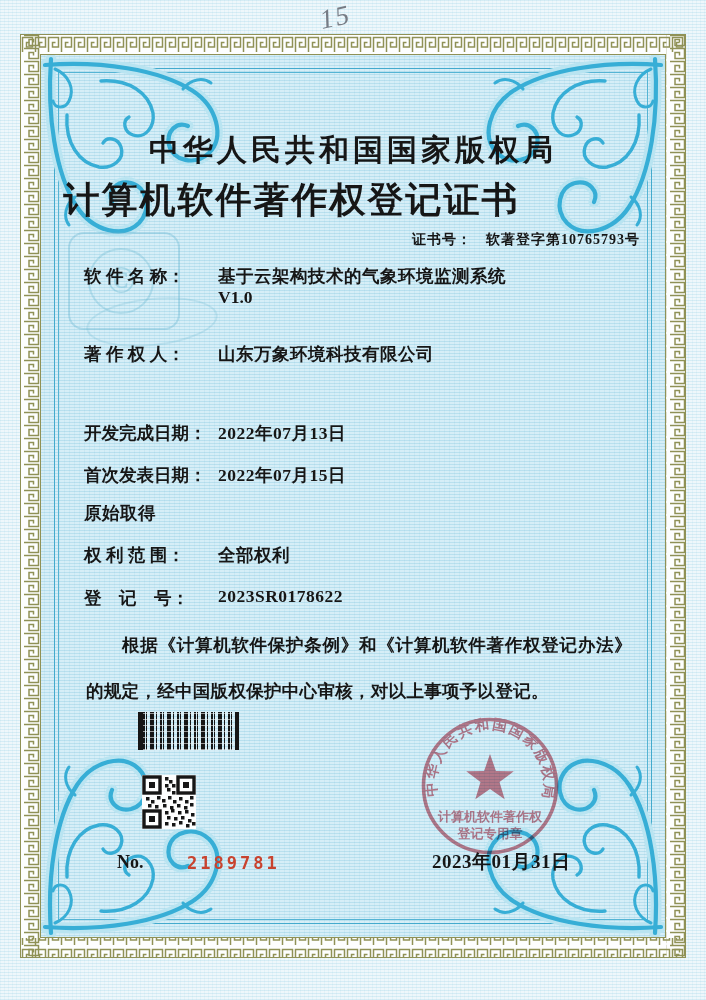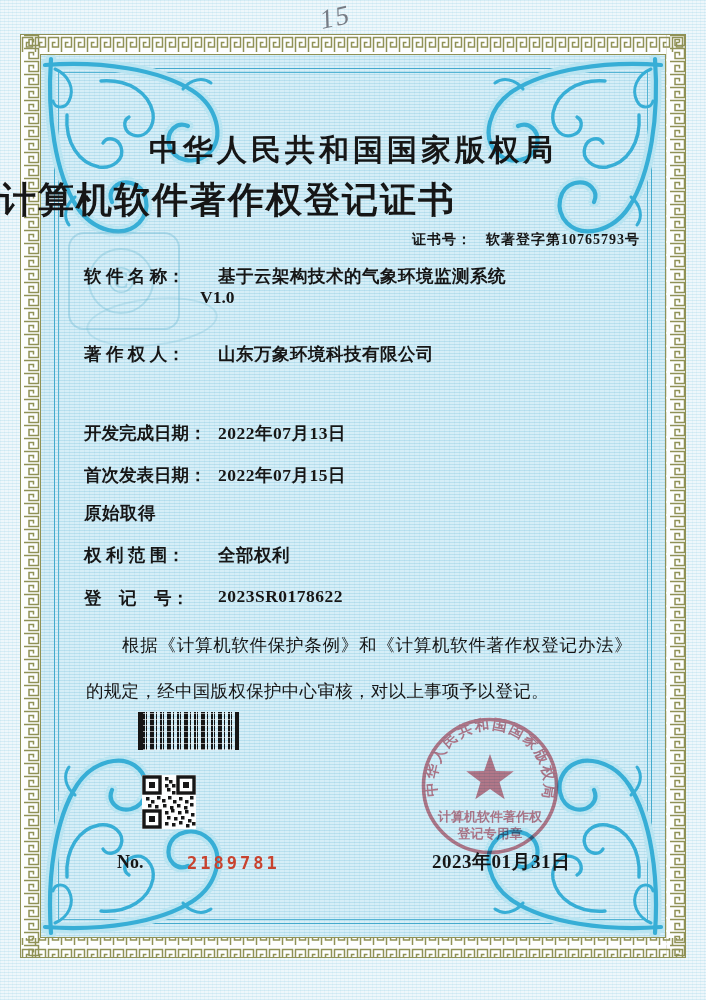--- a/index.html
+++ b/index.html
@@ -39,34 +39,34 @@
   .handwritten{
     left:320px;top:2px;
     font-size:27px;font-style:italic;color:#767b84;
     transform:rotate(-12deg);letter-spacing:2px;
   }
   .authority{
     left:0;width:706px;top:130px;text-align:center;
     font-size:30px;font-weight:bold;letter-spacing:4px;
   }
   .cert-title{
-    left:0;width:583px;top:176px;text-align:left;
+    left:0;width:583px;top:176px;text-align:center;
     font-size:36px;font-weight:bold;letter-spacing:2px;
   }
   .certno{
     right:66px;top:231px;font-size:14px;font-weight:bold;letter-spacing:1px;
   }
   .certno .gap{display:inline-block;width:14px;}
   .field-row{left:84px;display:flex;font-size:17.5px;font-weight:bold;white-space:nowrap;}
   .field-label{width:134px;flex:0 0 134px;}
   .field-value{letter-spacing:.5px;}
-  .value-line2{left:200px;font-size:17.5px;font-weight:bold;}
+  .value-line2{left:218px;font-size:17.5px;font-weight:bold;}
   .statement{
     left:86px;top:622px;width:546px;
-    font-size:17.5px;font-weight:normal;line-height:46px;
+    font-size:17.5px;font-weight:bold;line-height:46px;
     text-align:justify;text-indent:36px;letter-spacing:.3px;
   }
   .barcode{
     left:138px;top:712px;width:92px;height:38px;
     border-left:5px solid #161616;border-right:4px solid #161616;
     background-image:
       repeating-linear-gradient(0deg, rgba(255,255,255,.55) 0 1px, transparent 1px 6px),
       repeating-linear-gradient(90deg,#161616 0 2px,transparent 2px 3px,#161616 3px 4px,transparent 4px 7px,#161616 7px 11px,transparent 11px 13px,#161616 13px 14px,transparent 14px 17px);
   }
   .qr{left:142px;top:775px;}

